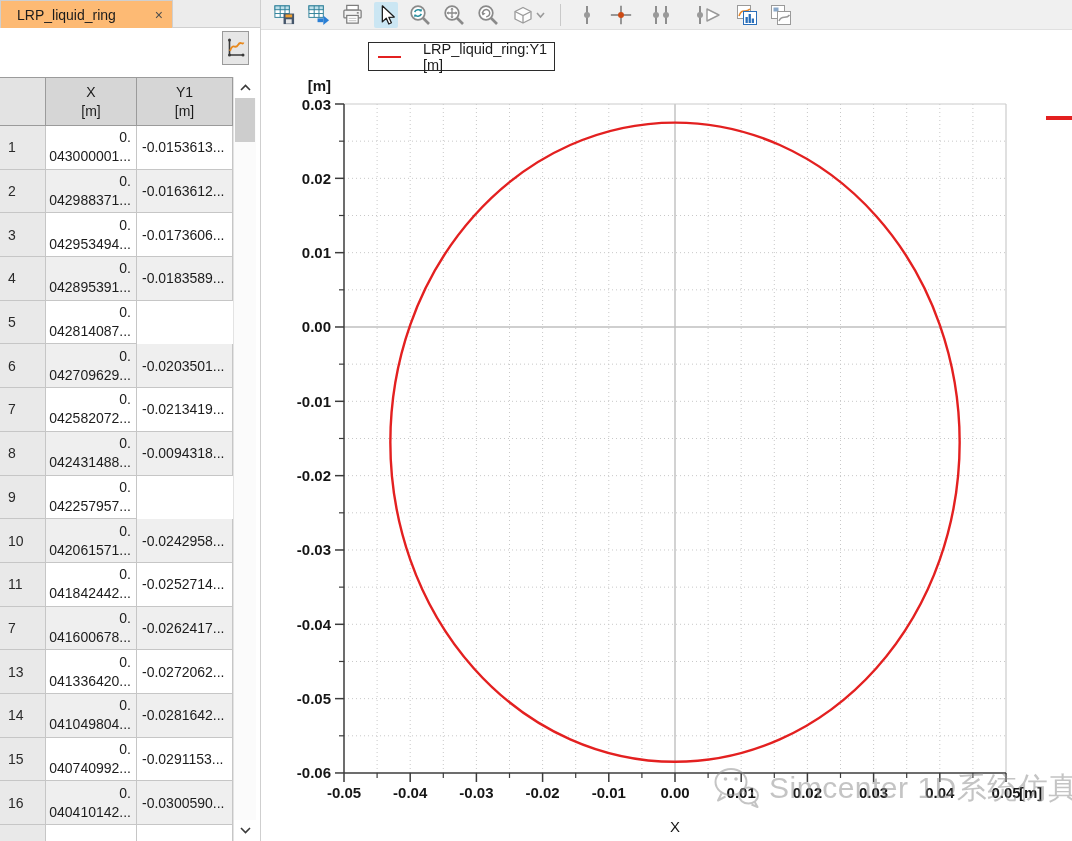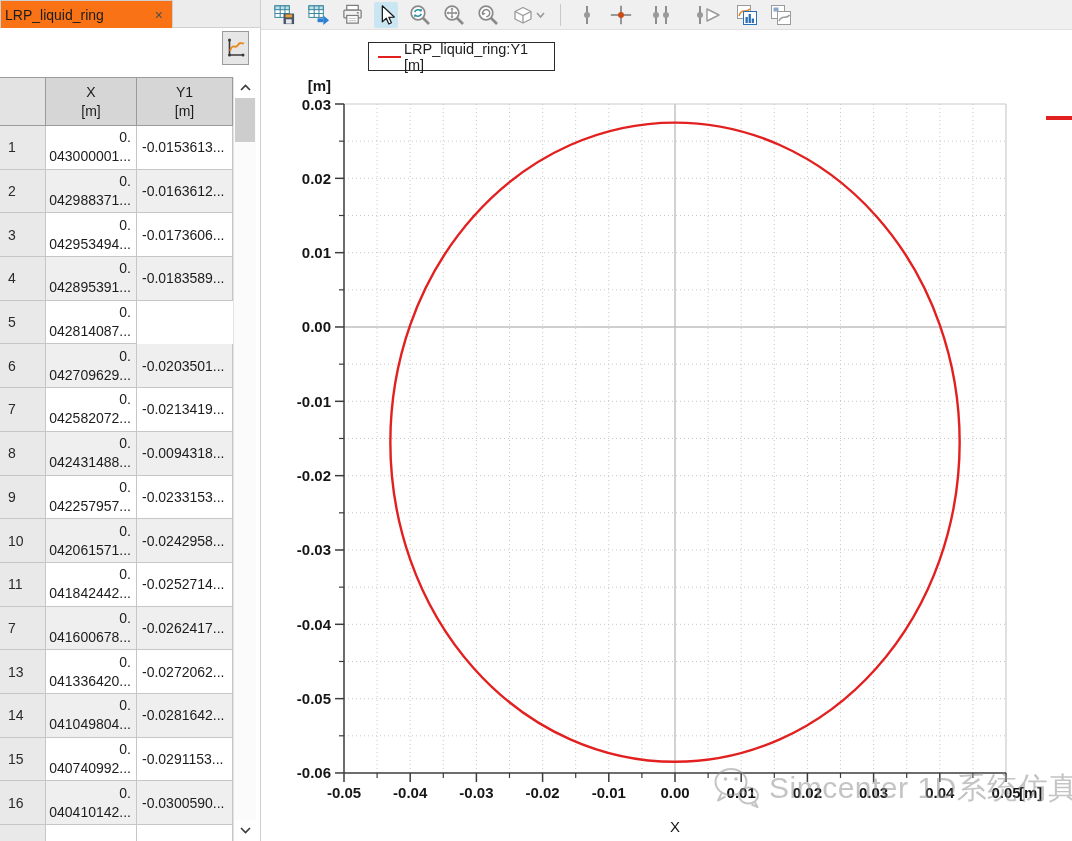--- a/index.html
+++ b/index.html
@@ -2,21 +2,21 @@
 <html><head>
 <meta charset="utf-8">
 <style>
   html,body{margin:0;padding:0;}
   body{width:1072px;height:841px;position:relative;background:#fff;overflow:hidden;
        font-family:"Liberation Sans","DejaVu Sans",sans-serif;color:#1c1c1c;
        -webkit-font-smoothing:antialiased;}
   
   .left-panel{position:absolute;left:0;top:0;width:260px;height:841px;background:#fff;}
   .tabbar{position:absolute;left:0;top:0;width:260px;height:28px;background:#ececec;border-bottom:1px solid #cfcfcf;box-sizing:border-box;}
-  .tab{position:absolute;left:0;top:0;height:28px;width:173px;background:#f97316;border:1px solid #cfcfcf;border-bottom:none;box-sizing:border-box;display:flex;align-items:center;padding:0 9px 0 4px;font-size:14px;}
+  .tab{position:absolute;left:0;top:0;height:28px;width:173px;background:#fdba74;border:1px solid #cfcfcf;border-bottom:none;box-sizing:border-box;display:flex;align-items:center;padding:0 9px 0 16px;font-size:14px;}
   .tab-close{margin-left:auto;color:#4d4d4d;font-size:14px;cursor:pointer;padding-left:8px;}
   .format-row{position:absolute;left:0;top:28px;width:260px;height:49px;}
   .format-label{position:absolute;left:5px;top:15px;font-size:14.5px;margin-top:35px;}
   .fmt-btn{position:absolute;right:11px;top:3px;width:27px;height:34px;background:#e6e6e6;border:1px solid #9a9a9a;box-sizing:border-box;display:flex;align-items:center;justify-content:center;cursor:pointer;}
   
   .dtable{position:absolute;left:0;top:77px;width:233px;font-size:14px;}
   .thead{display:grid;grid-template-columns:46px 91px 96px;height:49px;border-top:1px solid #9b9b9b;box-sizing:border-box;}
   .th{background:#d6d6d6;border-right:1px solid #9b9b9b;border-bottom:1px solid #9b9b9b;display:flex;flex-direction:column;align-items:center;justify-content:center;line-height:1.3;box-sizing:border-box;}
   .th.corner{background:#e3e3e3;}
   .tbody{height:715px;overflow:hidden;}
@@ -35,21 +35,21 @@
   .panel-divider{position:absolute;left:260px;top:0;width:1px;height:841px;background:#cfcfcf;}
   
   .toolbar{position:absolute;left:261px;top:0;width:811px;height:30px;background:#f0f0f0;border-bottom:1px solid #e0e0e0;box-sizing:border-box;display:flex;align-items:center;padding-left:11px;gap:10px;}
   .tool{width:24px;height:26px;display:flex;align-items:center;justify-content:center;border-radius:2px;cursor:pointer;flex:0 0 auto;}
   .tool.selected{background:#cbe6f3;}
   .tool-sep{width:1px;height:22px;background:#c9c9c9;margin:0 4px;flex:0 0 auto;}
   .tool.wide{width:36px;}
   
   .plot-panel{position:absolute;left:261px;top:30px;width:811px;height:811px;background:#fff;}
   #plot-svg{position:absolute;left:0;top:0;}
-  .legend{position:absolute;left:107px;top:12px;width:187px;height:29px;border:1.4px solid #2b2b2b;box-sizing:border-box;background:#fff;display:flex;align-items:center;padding:0 9px;gap:3px;font-size:14.5px;}
+  .legend{position:absolute;left:107px;top:12px;width:187px;height:29px;border:1.4px solid #2b2b2b;box-sizing:border-box;background:#fff;display:flex;align-items:center;padding:0 9px;gap:22px;font-size:14.5px;}
   .legend-line{width:23px;height:0;border-top:2.6px solid #e32020;flex:0 0 auto;}
   .red-dash{position:absolute;left:785px;top:86px;width:27px;height:4px;background:#e32020;}
   .watermark{position:absolute;left:450px;top:735px;display:flex;align-items:center;gap:8px;color:#8f8f8f;opacity:.52;pointer-events:none;white-space:nowrap;}
   .wm-text{font-size:30px;letter-spacing:.5px;}
 </style>
 </head>
 <body>
 
 <div class="left-panel">
 
@@ -148,21 +148,20 @@
             <span>042431488...</span>
           </div>
           <div class="cell ycell">-0.0094318...</div>
         </div>
         <div class="trow">
           <div class="cell num">9</div>
           <div class="cell xcell">
             <span>0.</span>
             <span>042257957...</span>
           </div>
-          <div class="cell ycell">-0.0233153...</div>
         </div>
         <div class="trow">
           <div class="cell num">10</div>
           <div class="cell xcell">
             <span>0.</span>
             <span>042061571...</span>
           </div>
           <div class="cell ycell">-0.0242958...</div>
         </div>
         <div class="trow">

